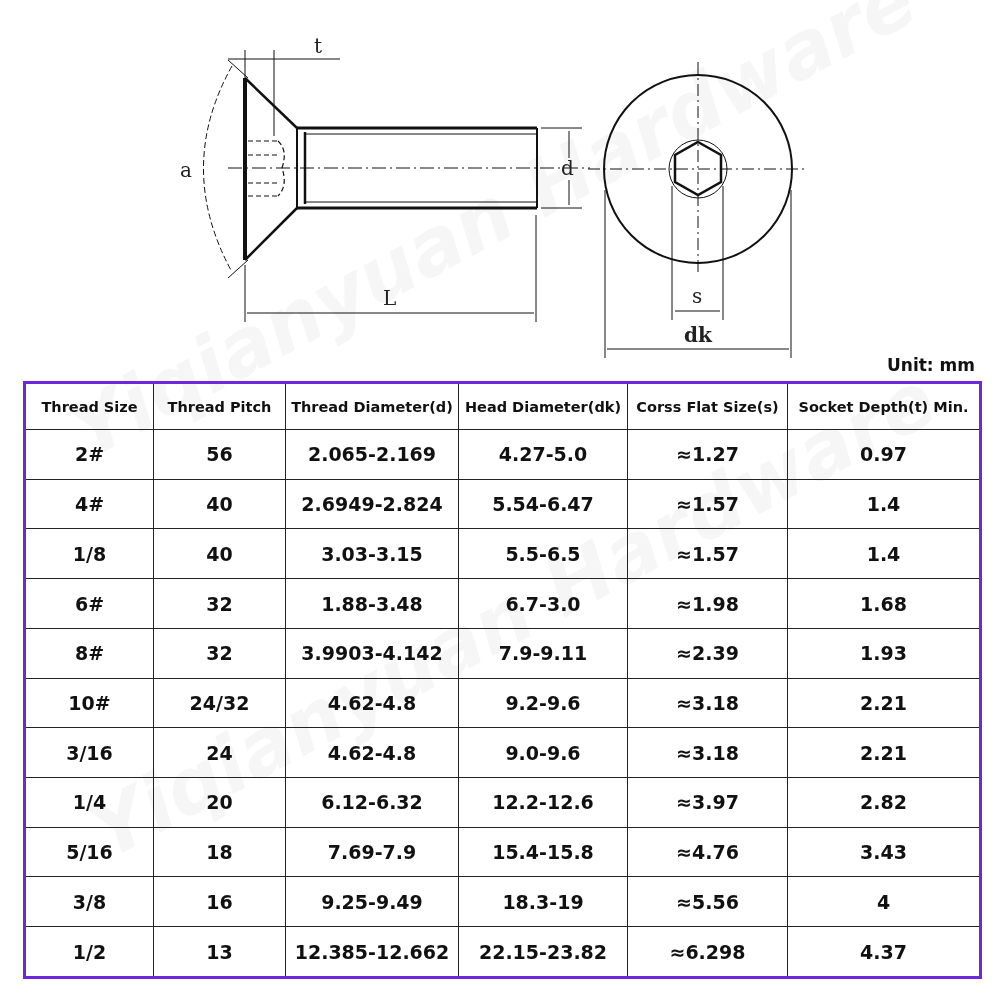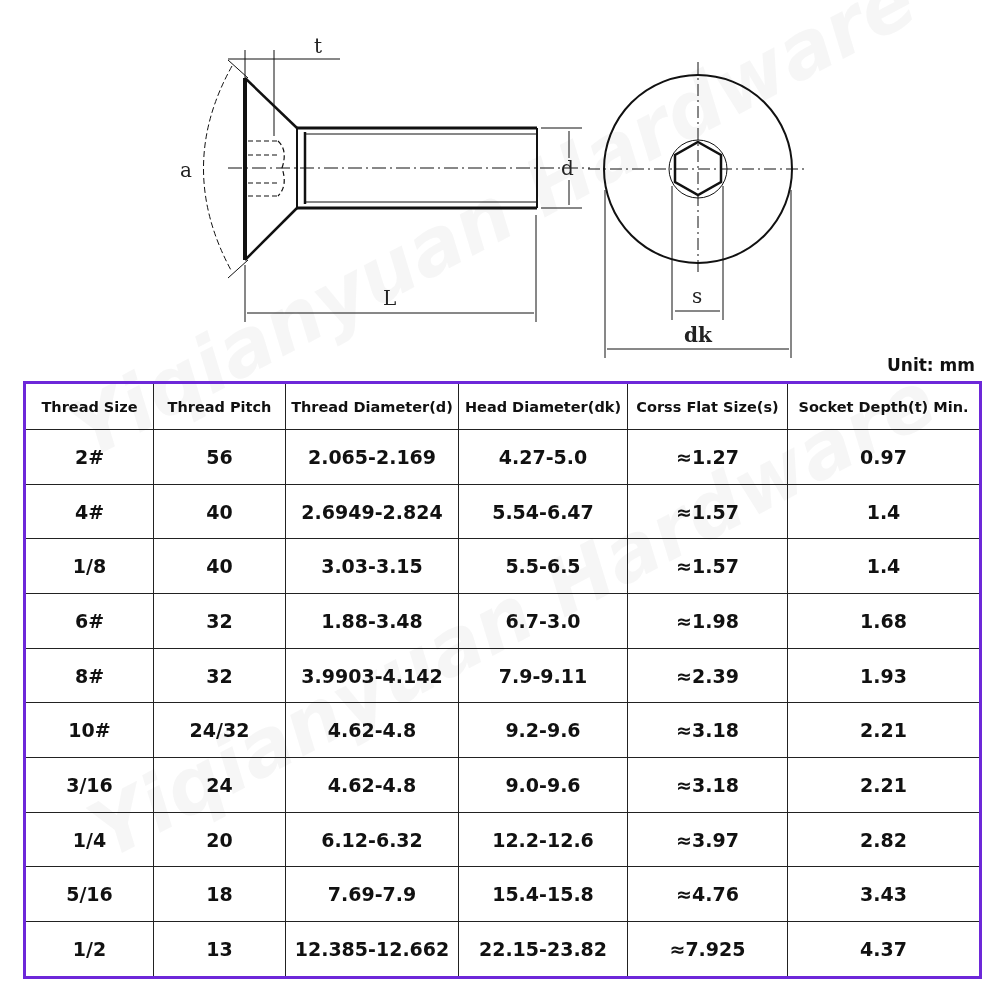--- a/index.html
+++ b/index.html
@@ -181,21 +181,29 @@
       </tr>
     <tr>
         <td>5/16</td>
         <td>18</td>
         <td>7.69-7.9</td>
         <td>15.4-15.8</td>
         <td>≈4.76</td>
         <td>3.43</td>
       </tr>
     <tr>
+        <td>3/8</td>
+        <td>16</td>
+        <td>9.25-9.49</td>
+        <td>18.3-19</td>
+        <td>≈5.56</td>
+        <td>4</td>
+      </tr>
+    <tr>
         <td>1/2</td>
         <td>13</td>
         <td>12.385-12.662</td>
         <td>22.15-23.82</td>
-        <td>≈7.925</td>
+        <td>≈6.298</td>
         <td>4.37</td>
       </tr>
   </tbody>
 </table>
 
 </body></html>

